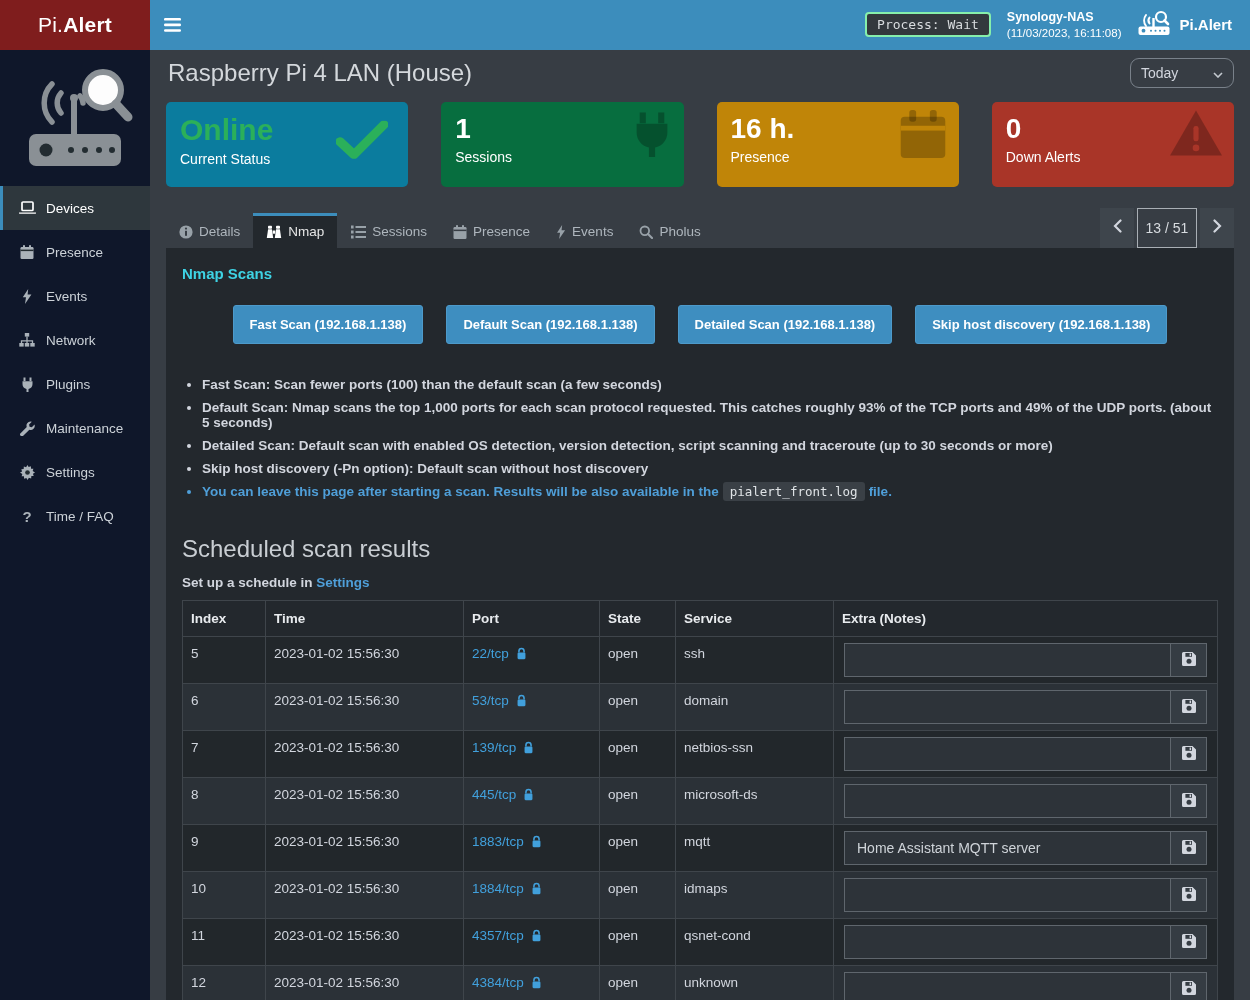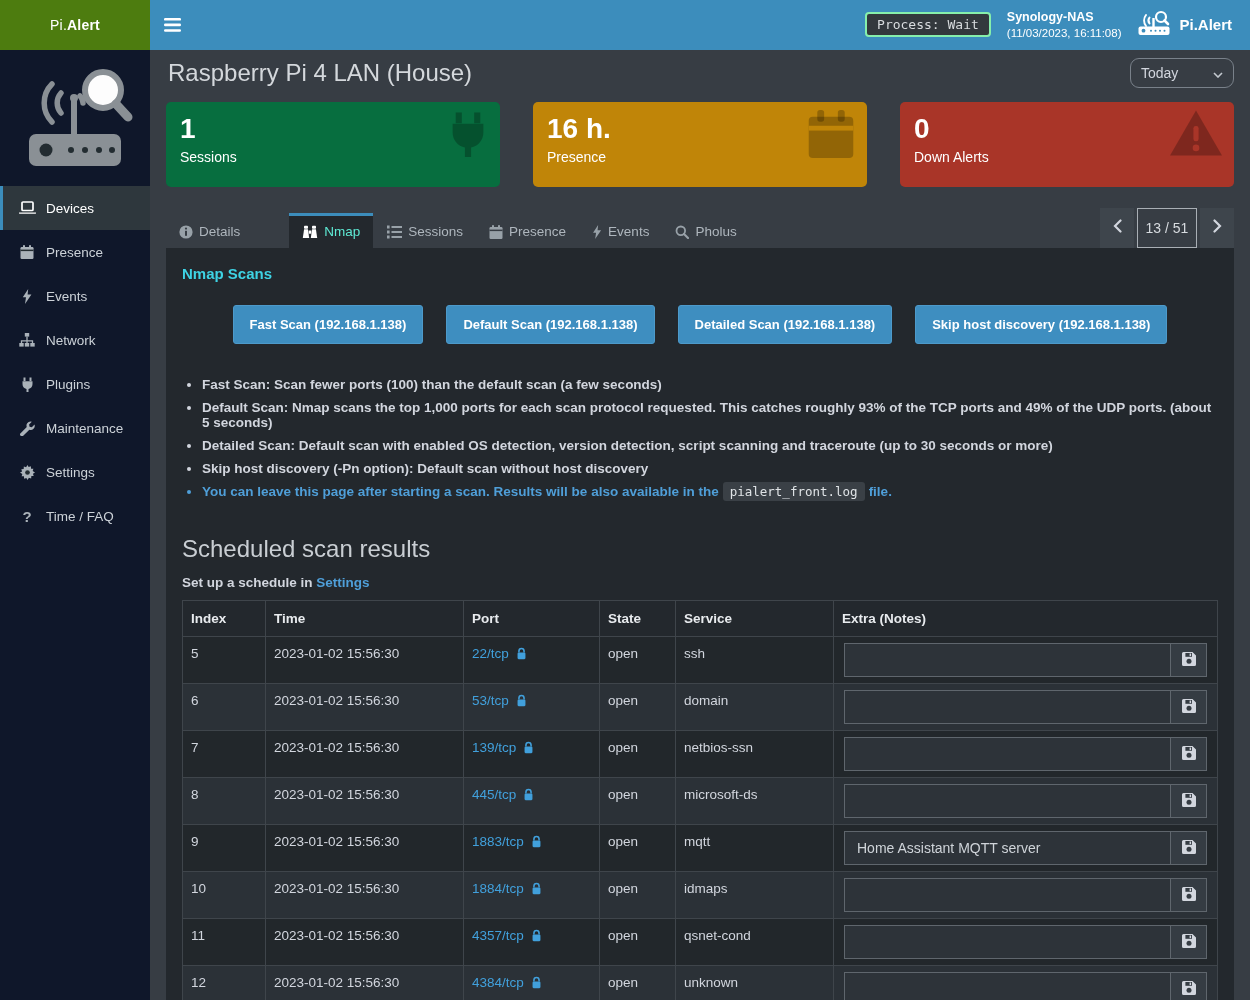--- a/index.html
+++ b/index.html
@@ -1,22 +1,22 @@
 <!DOCTYPE html>
 <html><head>
 <meta charset="utf-8">
 <style>
   * { margin:0; padding:0; box-sizing:border-box; }
   html,body { width:1250px; height:1000px; overflow:hidden; background:#373d44;
               font-family:"Liberation Sans", sans-serif; }
 
   
   .topbar { position:absolute; left:0; top:0; width:1250px; height:50px; display:flex; z-index:5; }
-  .logo-box { width:150px; height:50px; background:#4d7c0f; color:#fff; display:flex;
-              align-items:center; justify-content:center; font-size:14px; letter-spacing:.2px; }
+  .logo-box { width:150px; height:50px; background:#7f1d1d; color:#fff; display:flex;
+              align-items:center; justify-content:center; font-size:21px; letter-spacing:.2px; }
   .logo-box .bold { font-weight:bold; }
   .navbar { flex:1; background:#3c8dbc; display:flex; align-items:center; padding:0 14px; }
   .hamburger { width:38px; height:50px; display:flex; align-items:center; justify-content:flex-start; cursor:pointer; }
   .nav-right { margin-left:auto; display:flex; align-items:center; gap:16px; }
   .proc-badge { font-family:"DejaVu Sans Mono", monospace; font-size:13px; color:#d9dcdf;
                 background:#33383d; border:2px solid #86efac; border-radius:4px; padding:3px 10px; }
   .nas-info { color:#fff; text-align:left; line-height:1.35; }
   .nas-name { font-size:12.5px; font-weight:bold; }
   .nas-time { font-size:11.5px; }
   .brand-right { display:flex; align-items:center; gap:8px; color:#ffffff; font-size:15px; font-weight:bold; padding-right:4px; }
@@ -47,21 +47,21 @@
   .card-value.online { color:#2bb05a; font-size:30px; }
   .card-label { font-size:14px; margin-top:3px; }
   .card-icon { position:absolute; right:12px; top:8px; }
   .card-icon.center { top:50%; transform:translateY(-58%); right:20px; }
 
   
   .tab-row { margin-top:21px; height:40px; display:flex; align-items:flex-end; position:relative; }
   .tab { display:flex; align-items:center; gap:6px; padding:10px 13px 9px 13px; font-size:13.5px;
          color:#aeb6bd; cursor:pointer; }
   .tab .t-icon { display:flex; color:#98a1a8; }
-  .tab.active { background:#23282d; border-top:3px solid #3c8dbc; padding-top:8px; color:#5eead4;margin-left:36px; }
+  .tab.active { background:#23282d; border-top:3px solid #3c8dbc; padding-top:8px; color:#e5e5e5; }
   .tab.active .t-icon { color:#fff; }
   .pager { position:absolute; right:0; top:0; height:40px; display:flex; align-items:stretch; gap:3px; }
   .pager-btn { width:34px; background:#3e454c; display:flex; align-items:center; justify-content:center; cursor:pointer; }
   .pager-num { width:60px; border:1px solid #a9afb5; display:flex; align-items:center; justify-content:center;
                color:#d7dbdf; font-size:14px; }
 
   
   .panel { background:#23282d; min-height:740px; padding:17px 16px; }
   .section-title { color:#3ed3e4; font-size:15px; font-weight:bold; }
   .scan-buttons { display:flex; justify-content:center; gap:23px; margin-top:23px; }
@@ -245,20 +245,29 @@
       <span>Today</span>
       <span class="chev">
         <svg width="10" height="6" viewBox="0 0 10 6">
             <path d="M1 1 L5 5 L9 1" stroke="#c3c9cf" stroke-width="1.6" fill="none"></path>
           </svg>
       </span>
     </div>
   </div>
 
   <div class="cards">
+    <div class="card" style="background:#0b7c9e;">
+      <div class="card-value online">Online</div>
+      <div class="card-label">Current Status</div>
+      <span class="card-icon center">
+        <svg width="52" height="38" viewBox="0 0 26 19">
+            <path d="M2 10.5 L9 17 L24 2" fill="none" stroke="#2bb05a" stroke-width="4.5" stroke-linecap="round" stroke-linejoin="round"></path>
+          </svg>
+      </span>
+    </div>
     <div class="card" style="background:#076e3f;">
       <div class="card-value">1</div>
       <div class="card-label">Sessions</div>
       <span class="card-icon">
         <svg width="40" height="48" viewBox="0 0 13 15">
             <g fill="rgba(0,0,0,0.26)" stroke="rgba(0,0,0,0.26)">
               <line x1="3.5" y1="0.5" x2="3.5" y2="4" stroke-width="2"></line>
               <line x1="9.5" y1="0.5" x2="9.5" y2="4" stroke-width="2"></line>
               <path d="M1.5 4.2 H11.5 V7 a5 5 0 0 1-4 4.9 V15 H5.5 V11.9 a5 5 0 0 1-4-4.9 Z" stroke="none"></path>
             </g>

